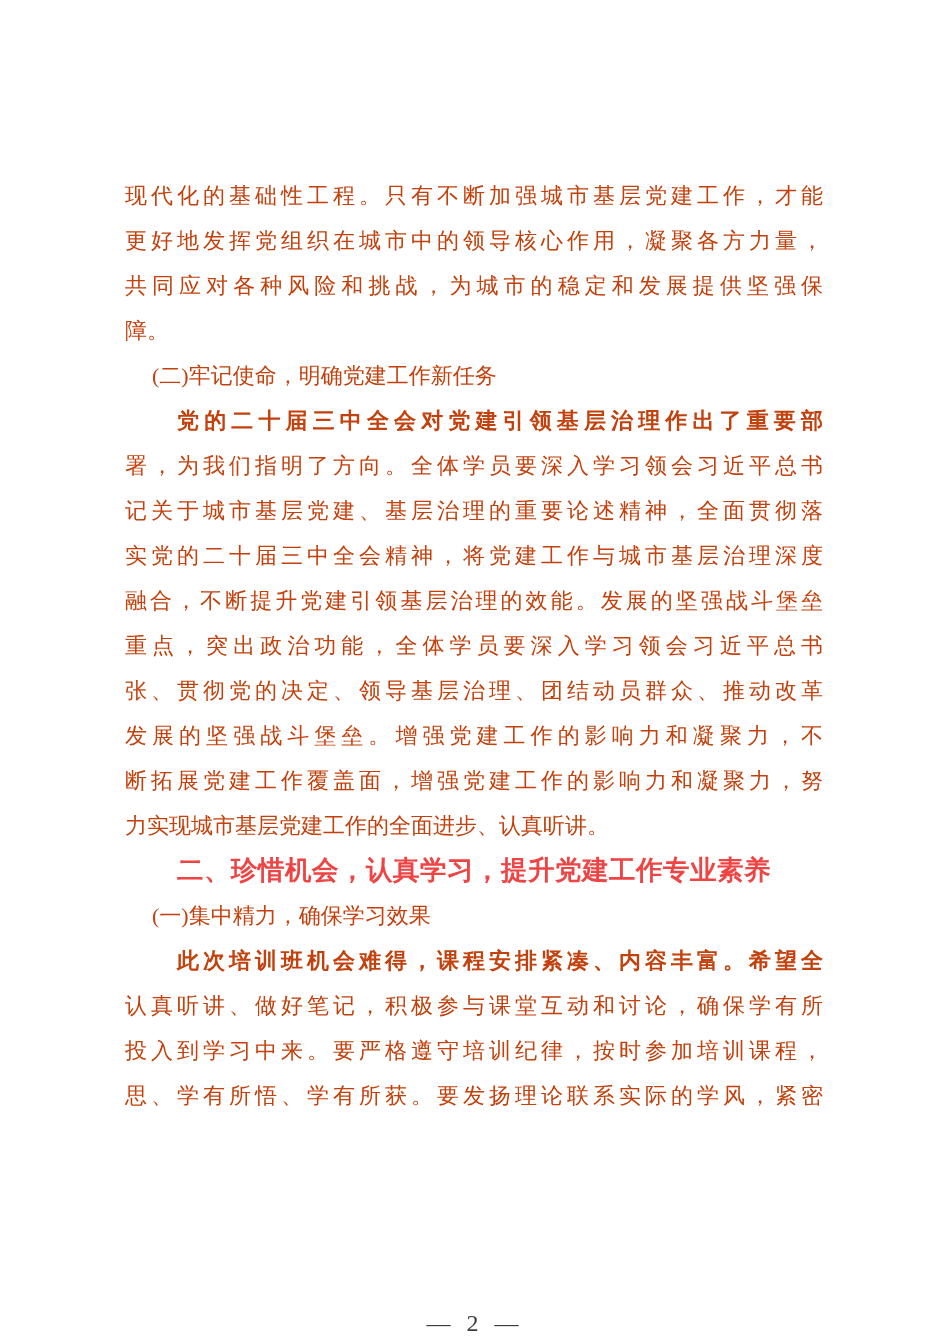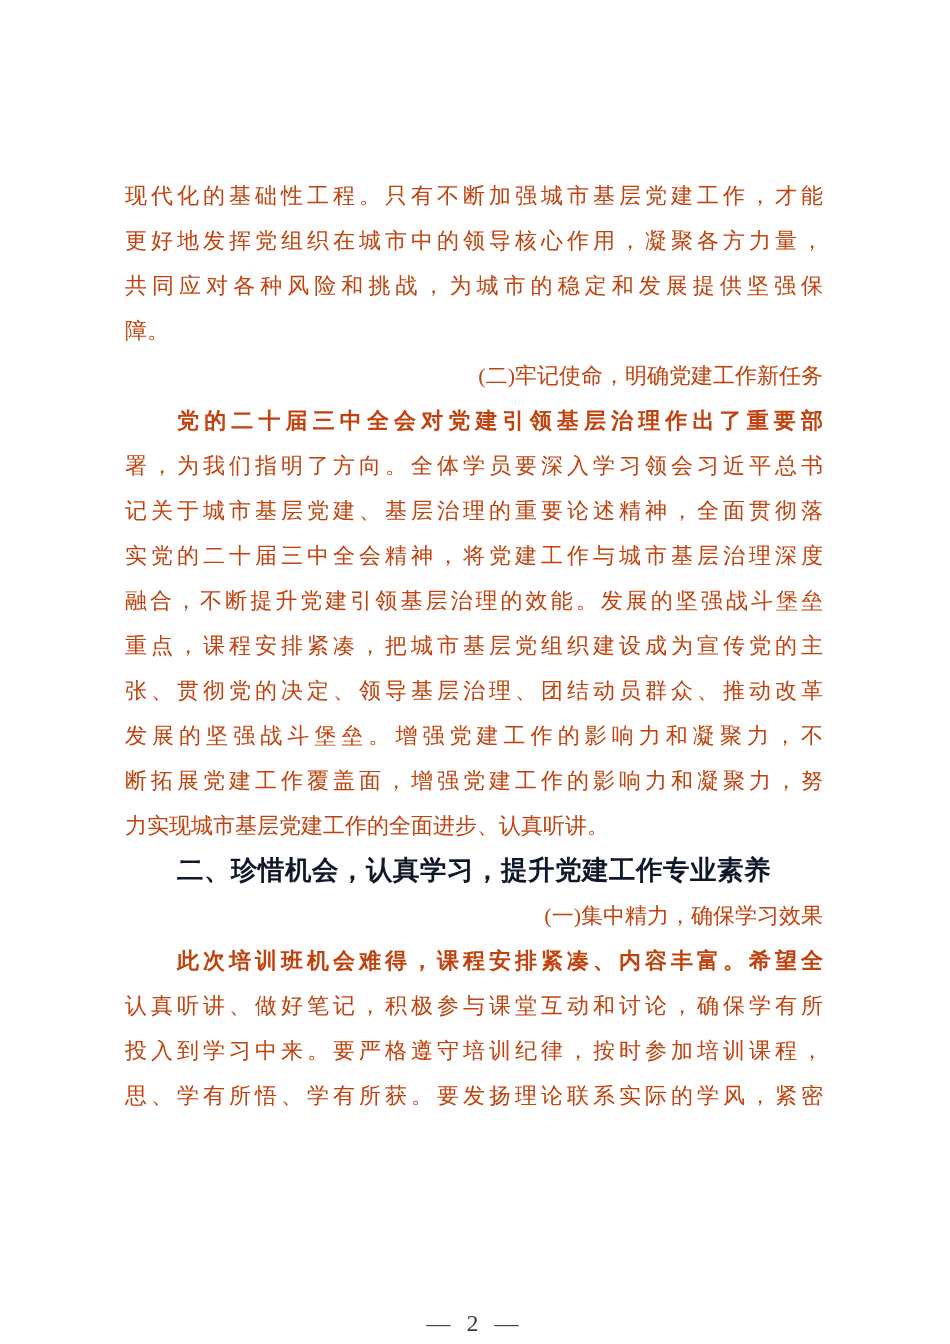--- a/index.html
+++ b/index.html
@@ -29,29 +29,28 @@
     text-align: justify;
     text-align-last: justify;
   }
   .line.ind {
     text-indent: 52px;
     font-weight: bold;
   }
   .block-subheading .line {
     text-indent: 27px;
     font-family: "Liberation Serif", "DejaVu Serif", serif;
-    text-align: right;
   }
   .block-heading .line {
     text-indent: 52px;
     font-family: "Liberation Sans", "DejaVu Sans", sans-serif;
     font-weight: 700;
     font-size: 26.5px;
     letter-spacing: 0.5px;
-    color: #0f172a;
+    color: #ef4444;
   }
   .footer {
     position: absolute;
     left: 0;
     top: 1310px;
     width: 100%;
     text-align: center;
     font-size: 24px;
     color: #3d3d3d;
     letter-spacing: 5px;
@@ -71,21 +70,21 @@
       </div>
       <div class="block block-subheading">
         <div class="line">(二)牢记使命，明确党建工作新任务</div>
       </div>
       <div class="block block-body">
         <div class="line just ind">党的二十届三中全会对党建引领基层治理作出了重要部</div>
         <div class="line just">署，为我们指明了方向。全体学员要深入学习领会习近平总书</div>
         <div class="line just">记关于城市基层党建、基层治理的重要论述精神，全面贯彻落</div>
         <div class="line just">实党的二十届三中全会精神，将党建工作与城市基层治理深度</div>
         <div class="line just">融合，不断提升党建引领基层治理的效能。发展的坚强战斗堡垒</div>
-        <div class="line just">重点，课程安排紧凑，把城市基层党组织建设成为宣传党的主</div>
+        <div class="line just">重点，突出政治功能，全体学员要深入学习领会习近平总书</div>
         <div class="line just">张、贯彻党的决定、领导基层治理、团结动员群众、推动改革</div>
         <div class="line just">发展的坚强战斗堡垒。增强党建工作的影响力和凝聚力，不</div>
         <div class="line just">断拓展党建工作覆盖面，增强党建工作的影响力和凝聚力，努</div>
         <div class="line">力实现城市基层党建工作的全面进步、认真听讲。</div>
       </div>
       <div class="block block-heading">
         <div class="line">二、珍惜机会，认真学习，提升党建工作专业素养</div>
       </div>
       <div class="block block-subheading">
         <div class="line">(一)集中精力，确保学习效果</div>

